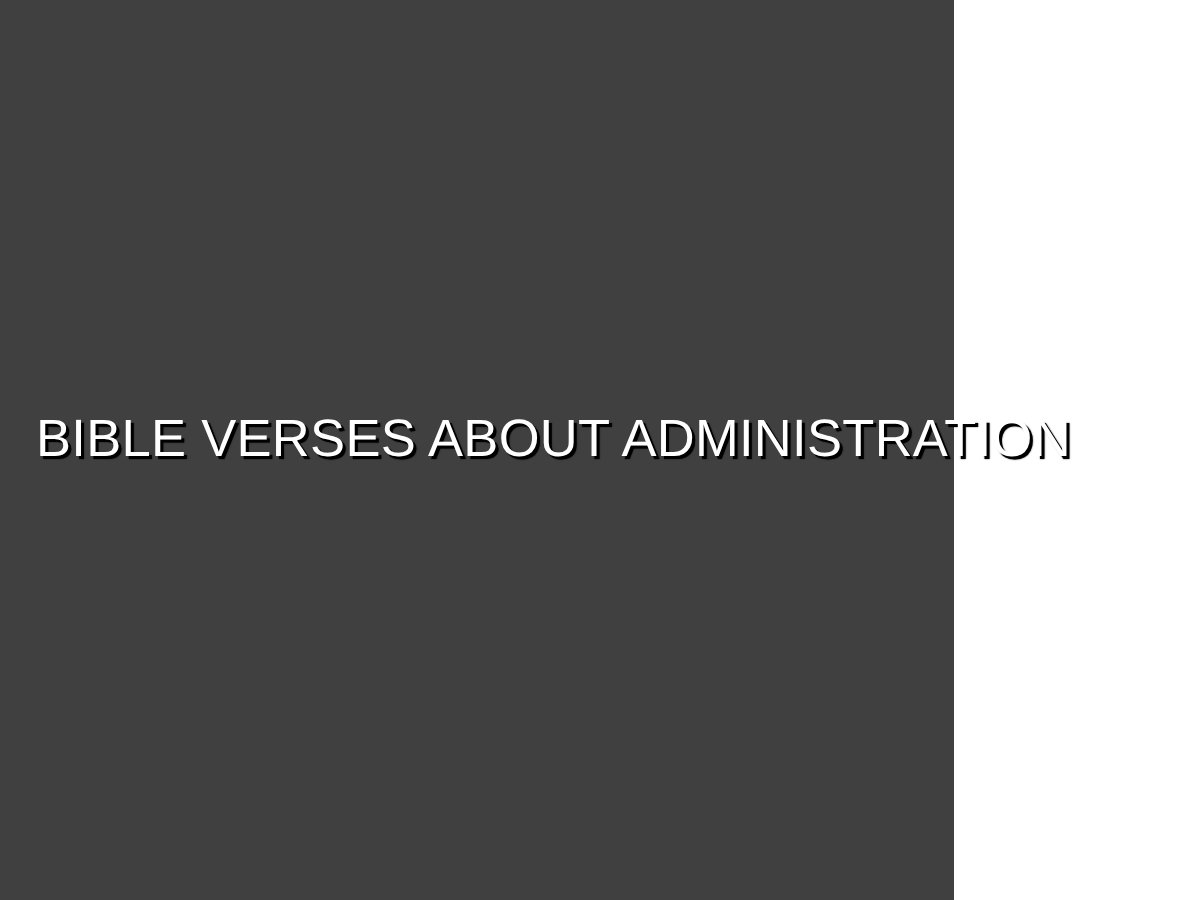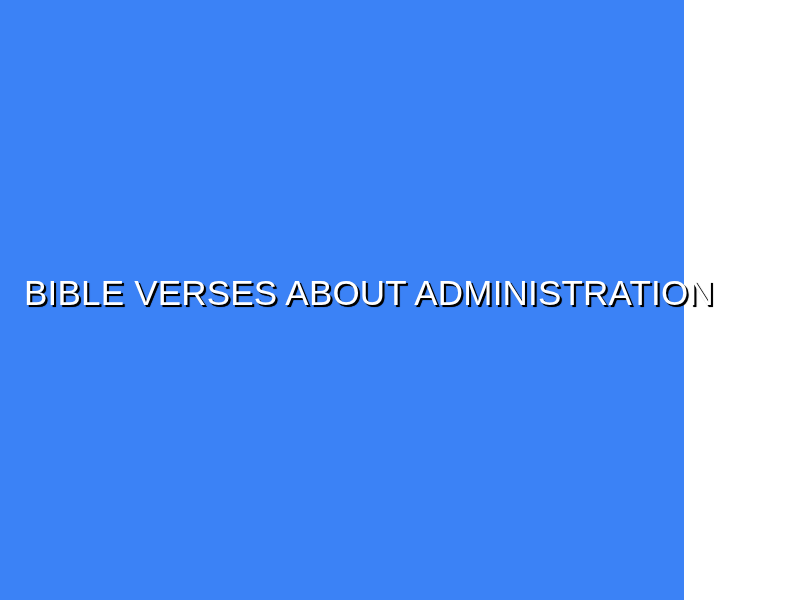--- a/index.html
+++ b/index.html
@@ -12,23 +12,23 @@
     width: 800px;
     height: 600px;
     overflow: hidden;
     font-family: "Liberation Sans", sans-serif;
   }
 
   
   .title-card {
     position: relative;
     box-sizing: border-box;
-    width: 684px;
+    width: 636px;
     height: 600px;
-    background: #3b82f6;
+    background: #404040;
     display: flex;
     align-items: center;
     justify-content: flex-start;
     
     padding-bottom: 14px;
   }
 
   .headline-wrap {
     width: 100%;
     text-align: center;

